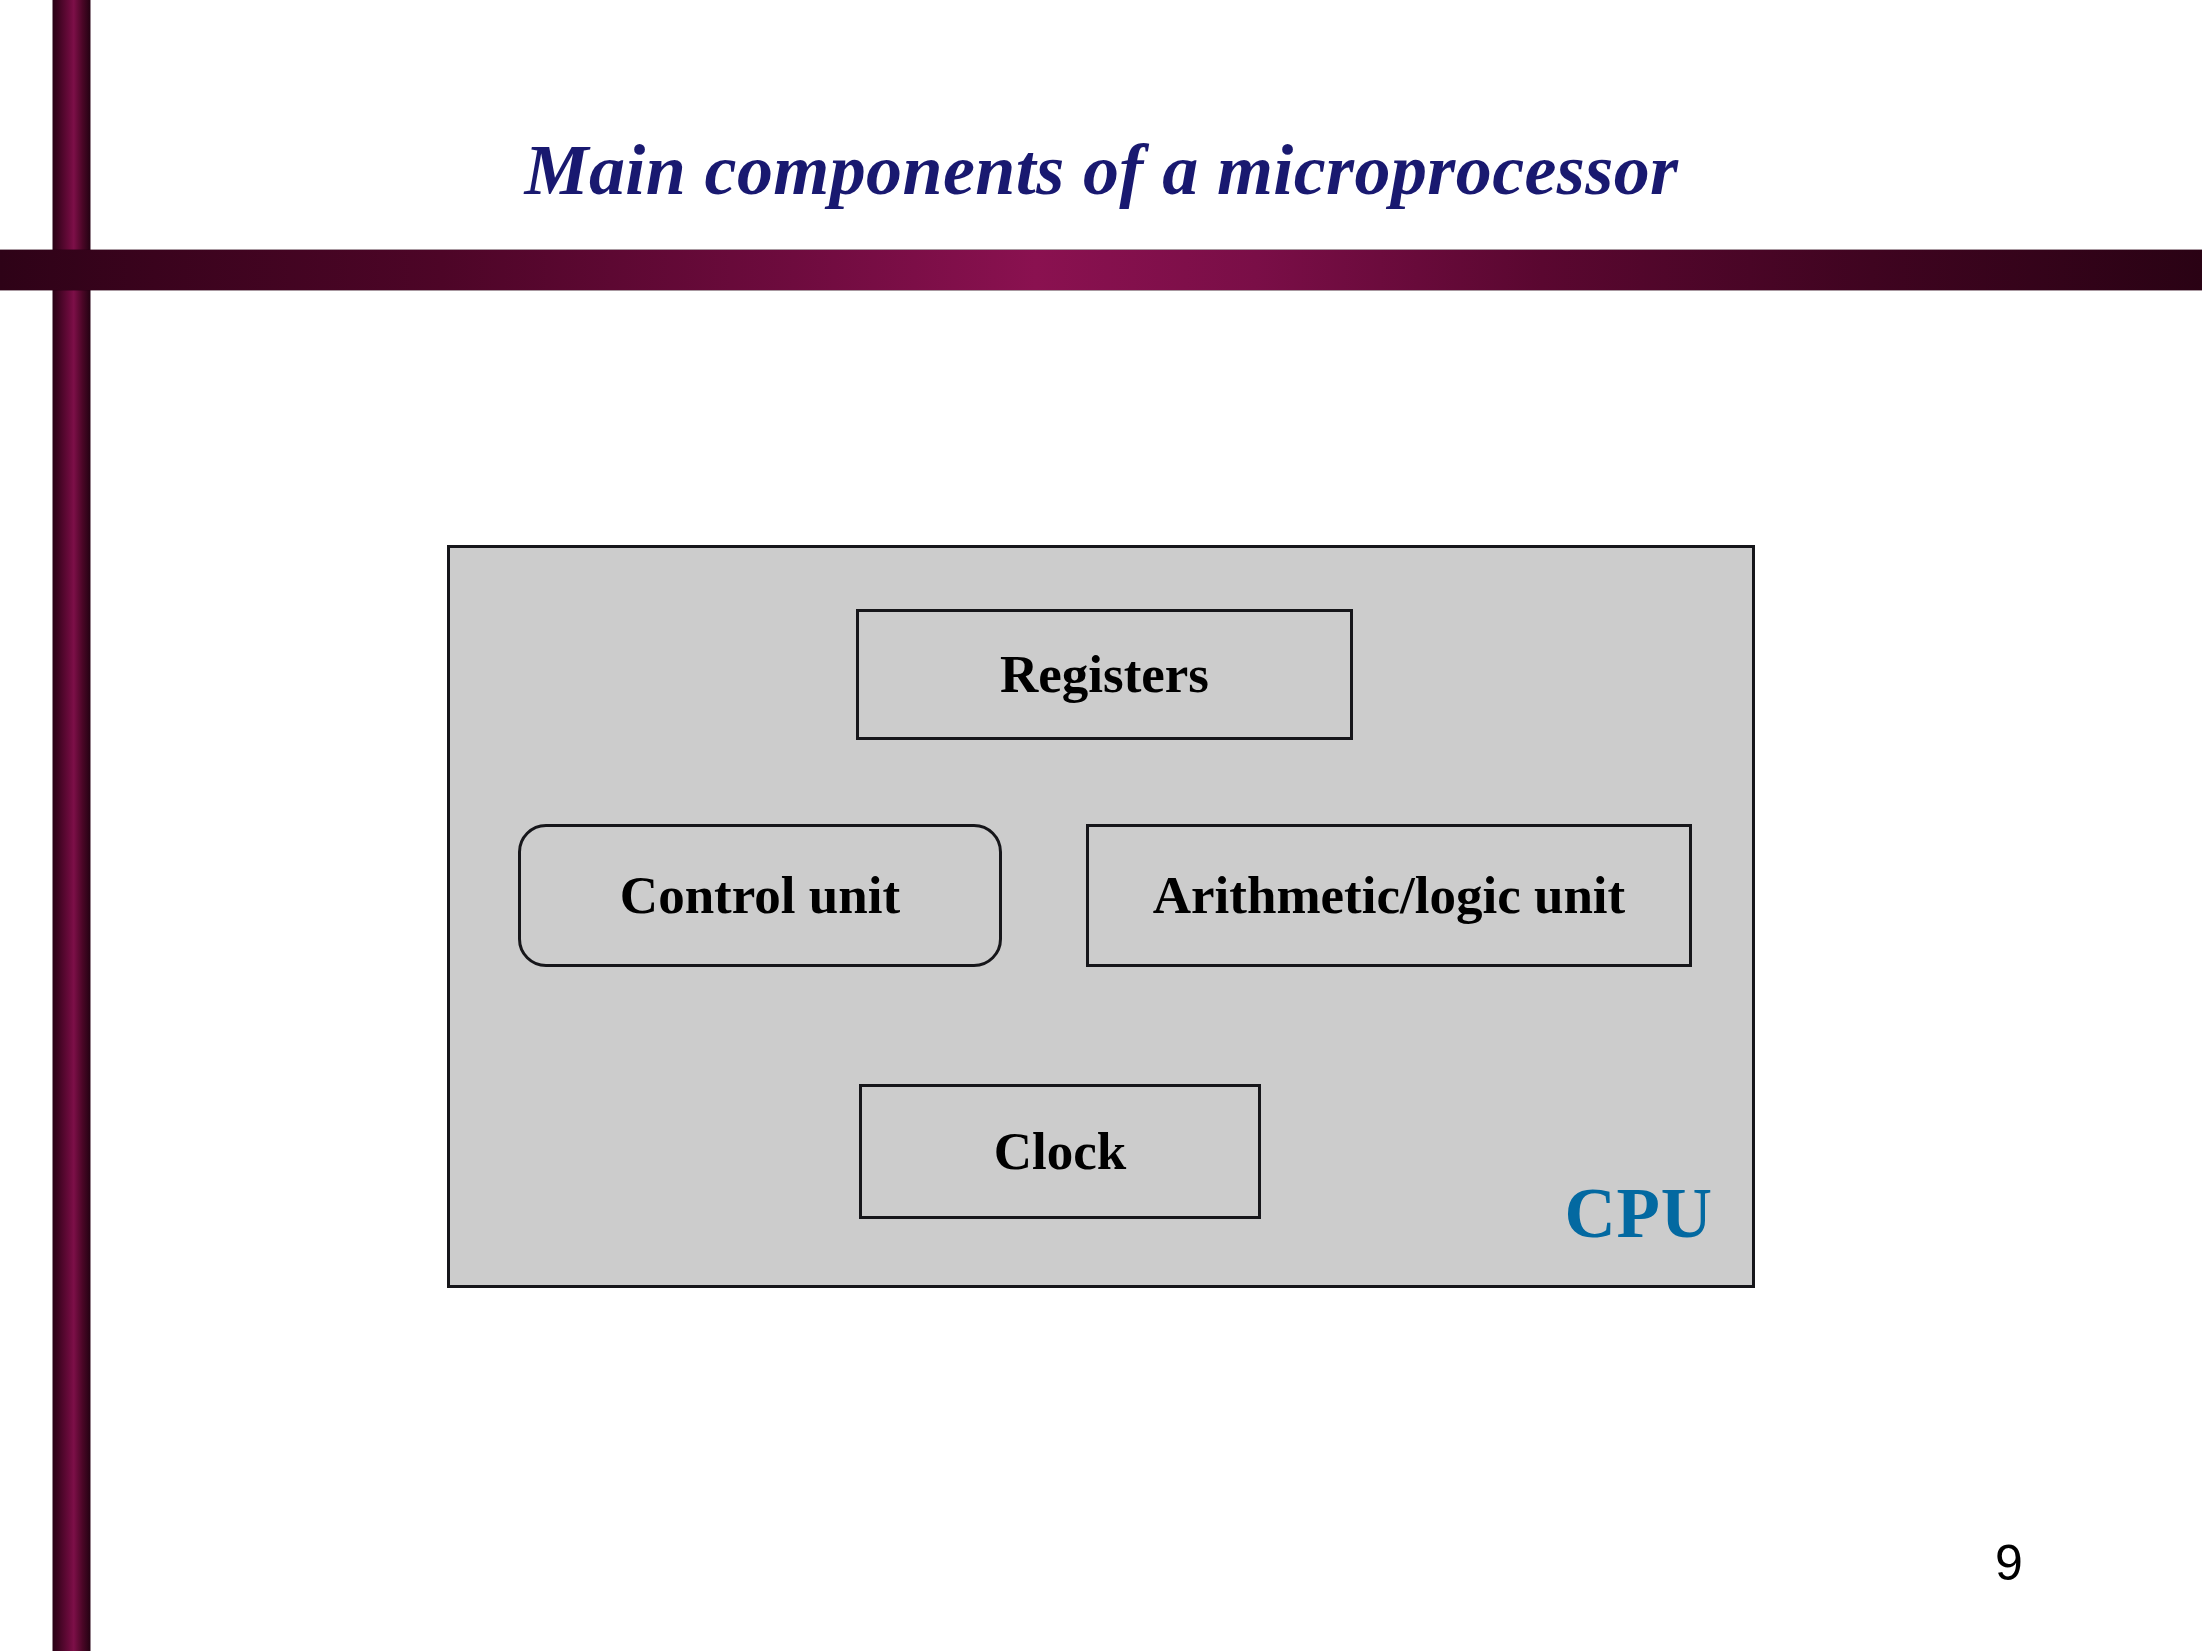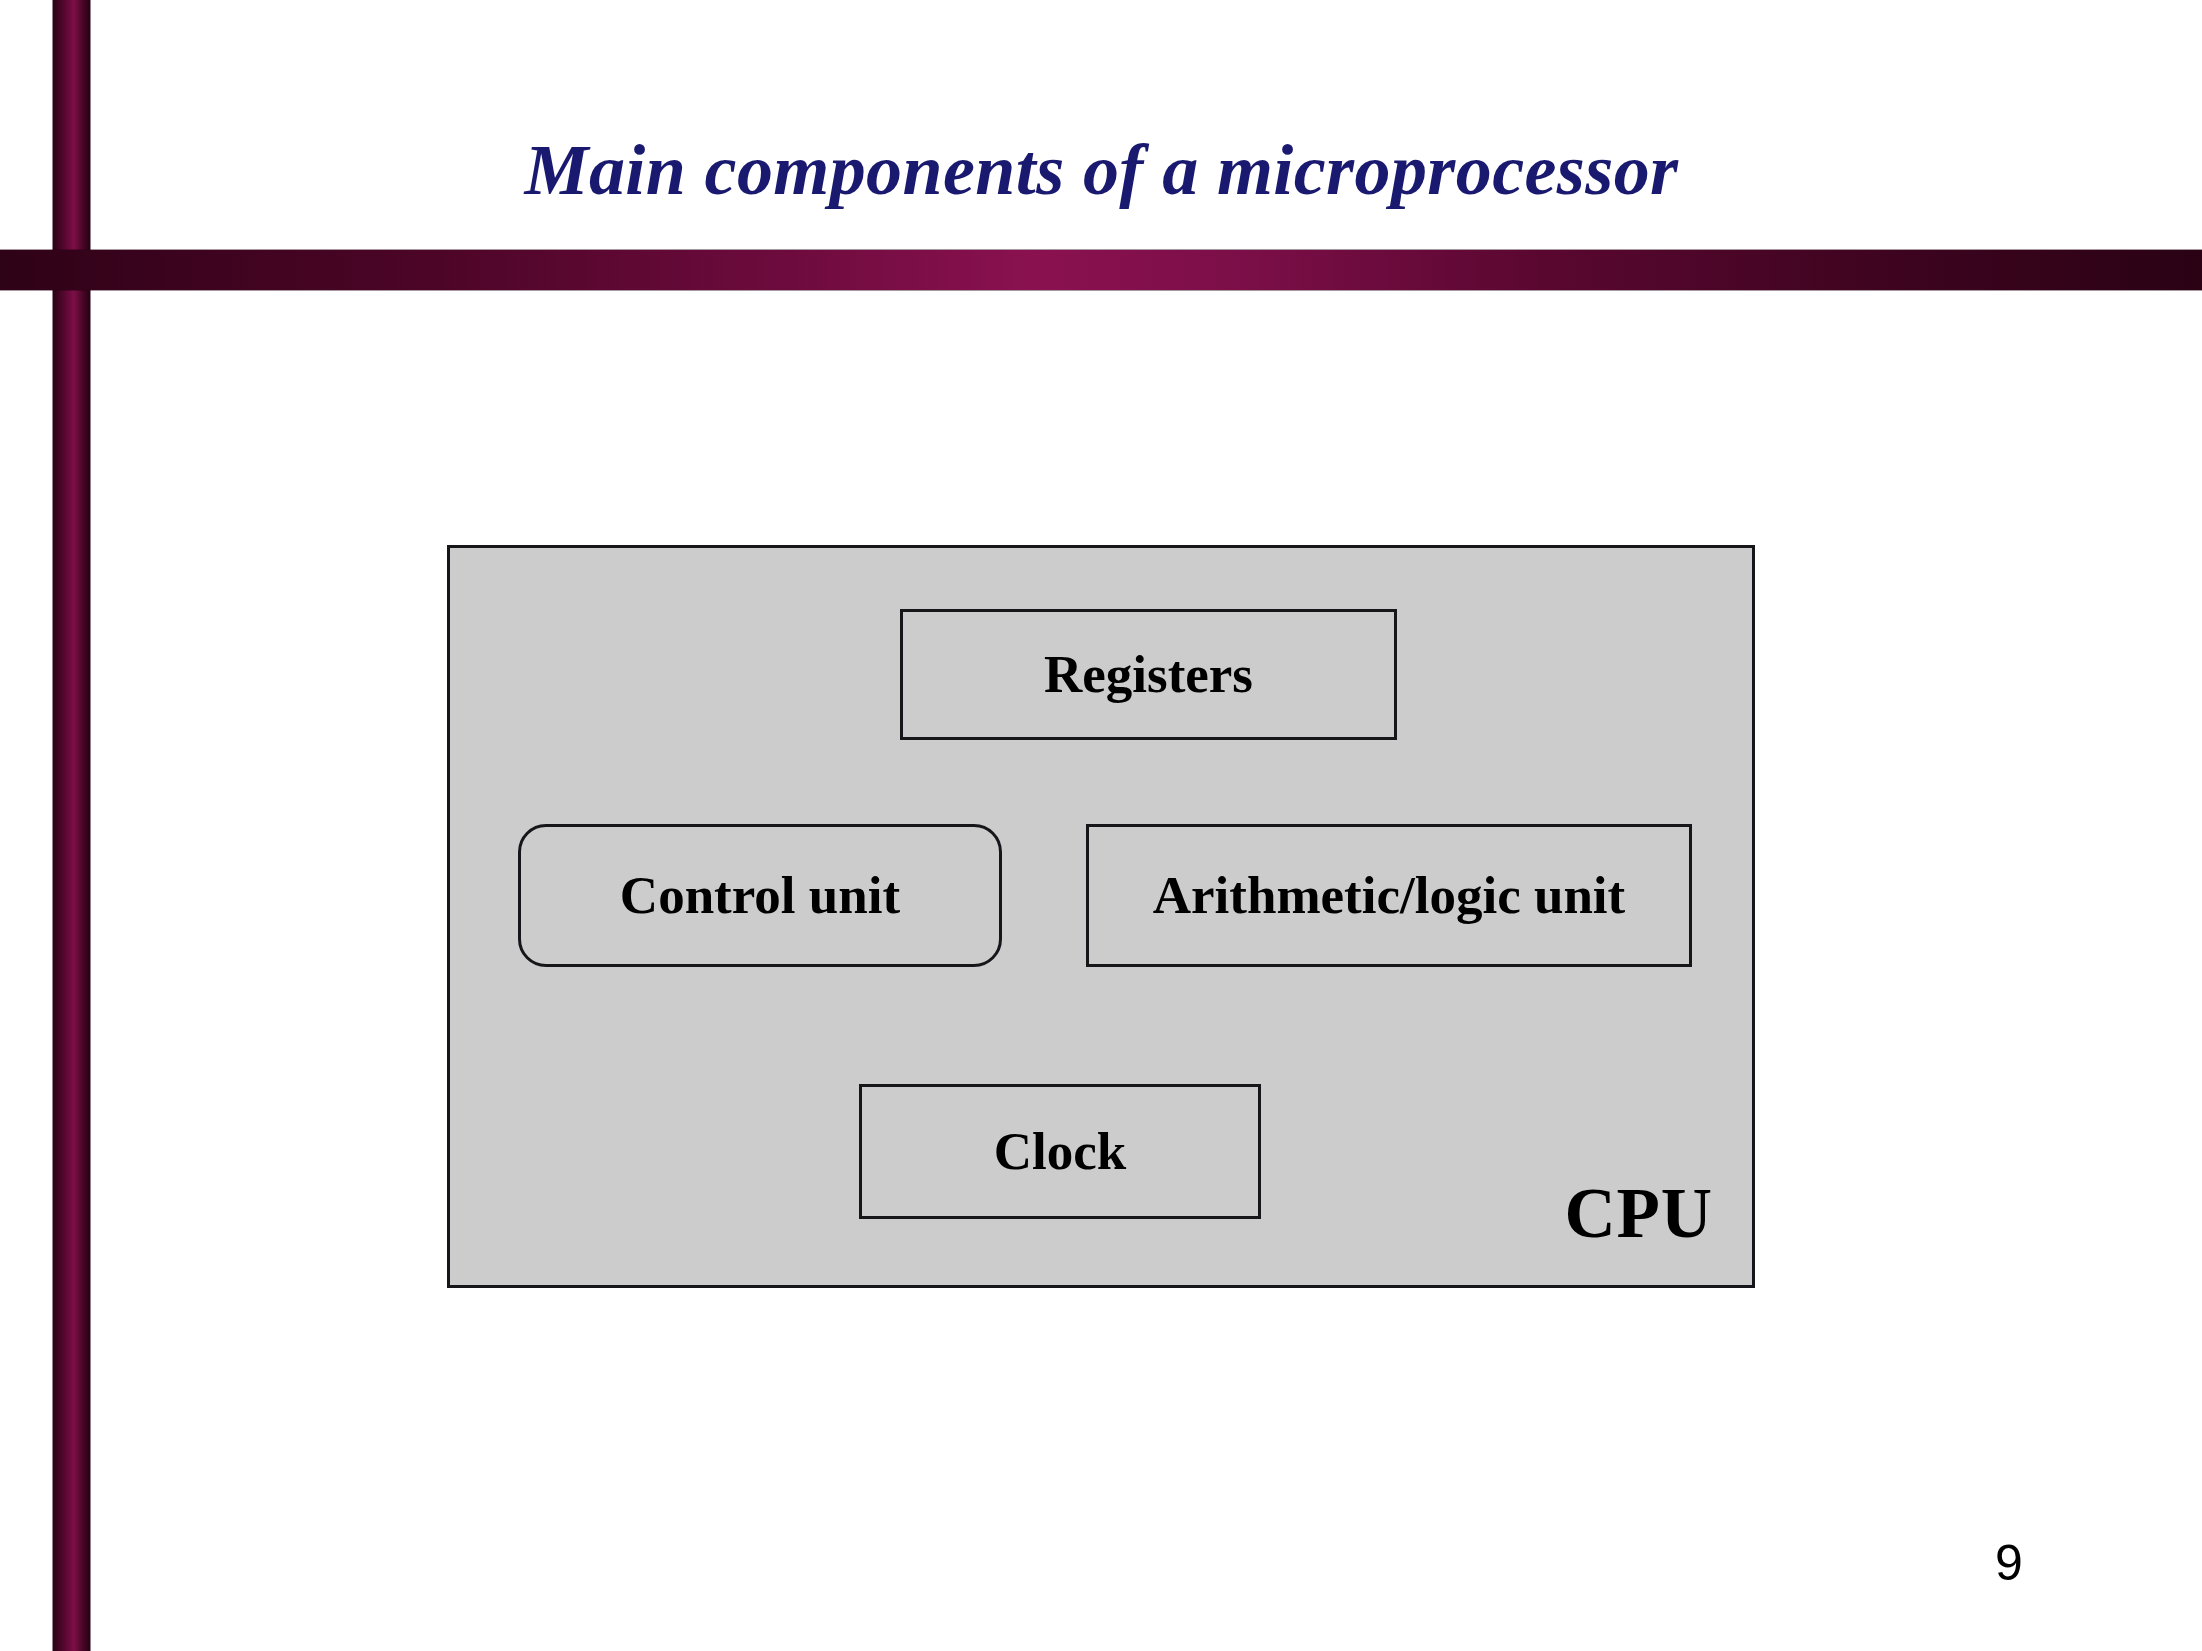--- a/index.html
+++ b/index.html
@@ -96,21 +96,20 @@
     line-height: 57px;
     white-space: nowrap;
   }
 
   
   #box-registers {
     left: 406px;   
     top: 61px;     
     width: 497px;
     height: 131px;
-    margin-left: 44px;
   }
   #box-control-unit {
     left: 68px;    
     top: 276px;    
     width: 484px;
     height: 143px;
     border-radius: 28px;
   }
   #box-alu {
     left: 636px;   
@@ -122,21 +121,21 @@
     left: 409px;   
     top: 536px;    
     width: 402px;
     height: 135px;
   }
 
   #cpu-caption {
     position: absolute;
     right: 39px;
     bottom: 34px;
-    color: #000000;
+    color: #0369a1;
     font-family: "Liberation Serif", "DejaVu Serif", serif;
     font-weight: bold;
     font-size: 71px;
     line-height: 76px;
     letter-spacing: 0.9px;
   }
 
   
   #page-number {
     position: absolute;

